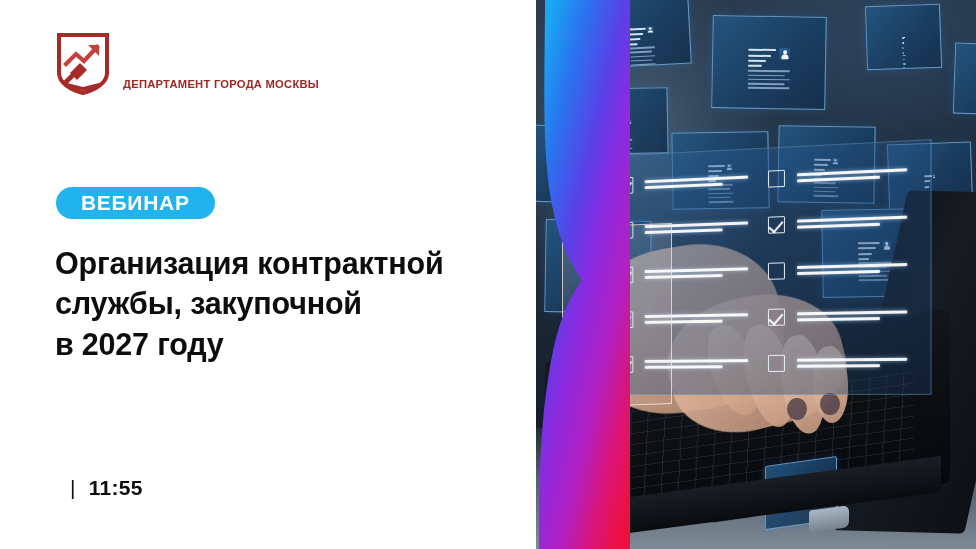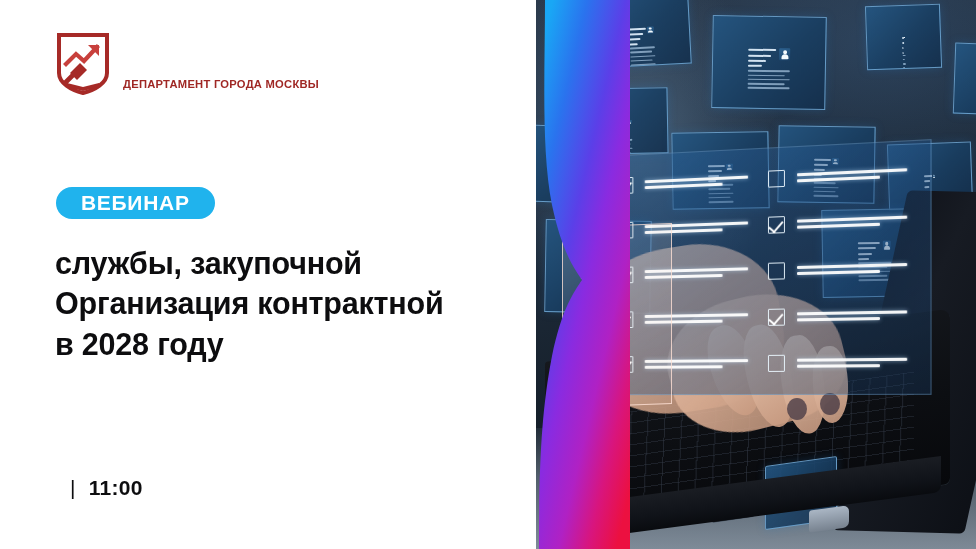--- a/index.html
+++ b/index.html
@@ -835,24 +835,24 @@
         <path d="M10,50 L26,54 L42,50 L42,54 L26,58 L10,54 Z" fill="#a62a27"></path>
       </svg>
       <div class="logo-text" style="color: rgb(159, 39, 36);">
         <span class="l1">Департамент города Москвы</span>
       </div>
     </div>
 
     <div class="badge" style="background: rgb(32, 179, 237); color: rgb(255, 255, 255);">ВЕБИНАР</div>
 
     <h1 class="headline" id="headline" style="color: rgb(13, 13, 15);">
+        <span class="hl-line">Организация контрактной</span>
         <span class="hl-line">службы, закупочной</span>
-        <span class="hl-line">Организация контрактной</span>
-        <span class="hl-line">в 2028 году</span>
+        <span class="hl-line">в 2027 году</span>
       </h1>
 
     <div class="datetime" style="color: rgb(13, 13, 15);">
       <span class="sep">|</span>
-      <span>11:00</span>
+      <span>11:55</span>
     </div>
 
   </div>
 </div>
 
 </body></html>

